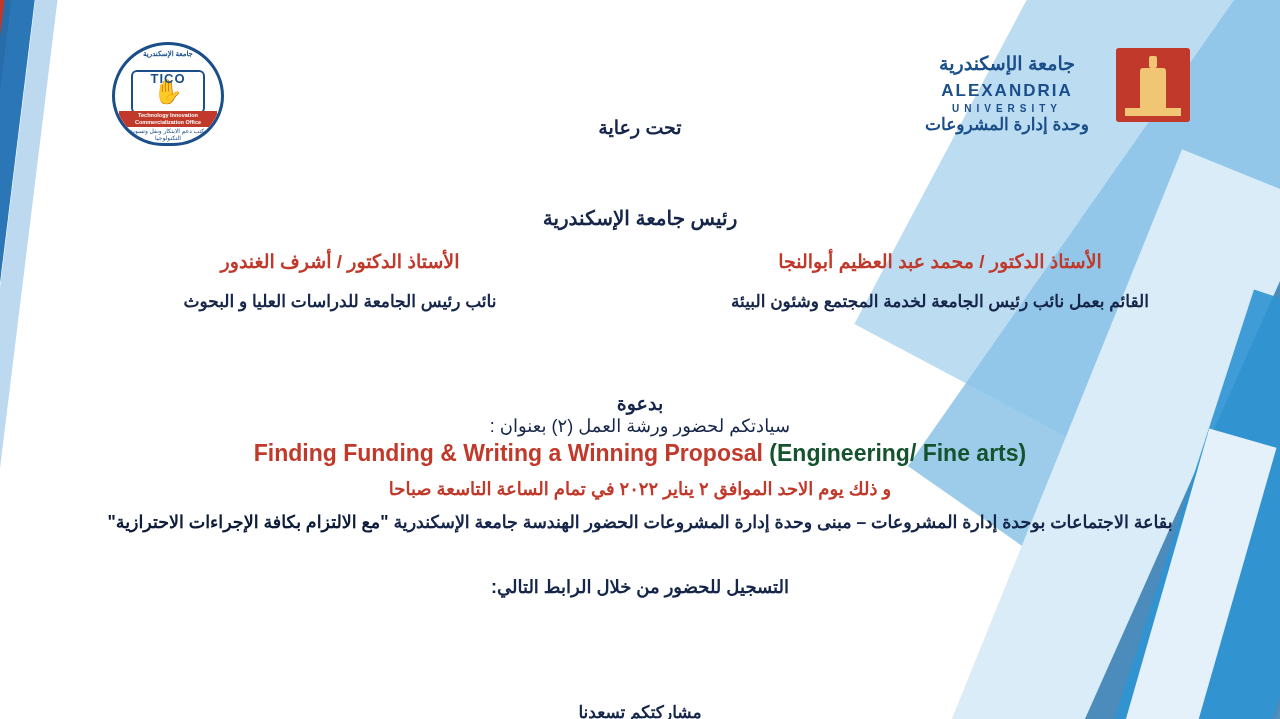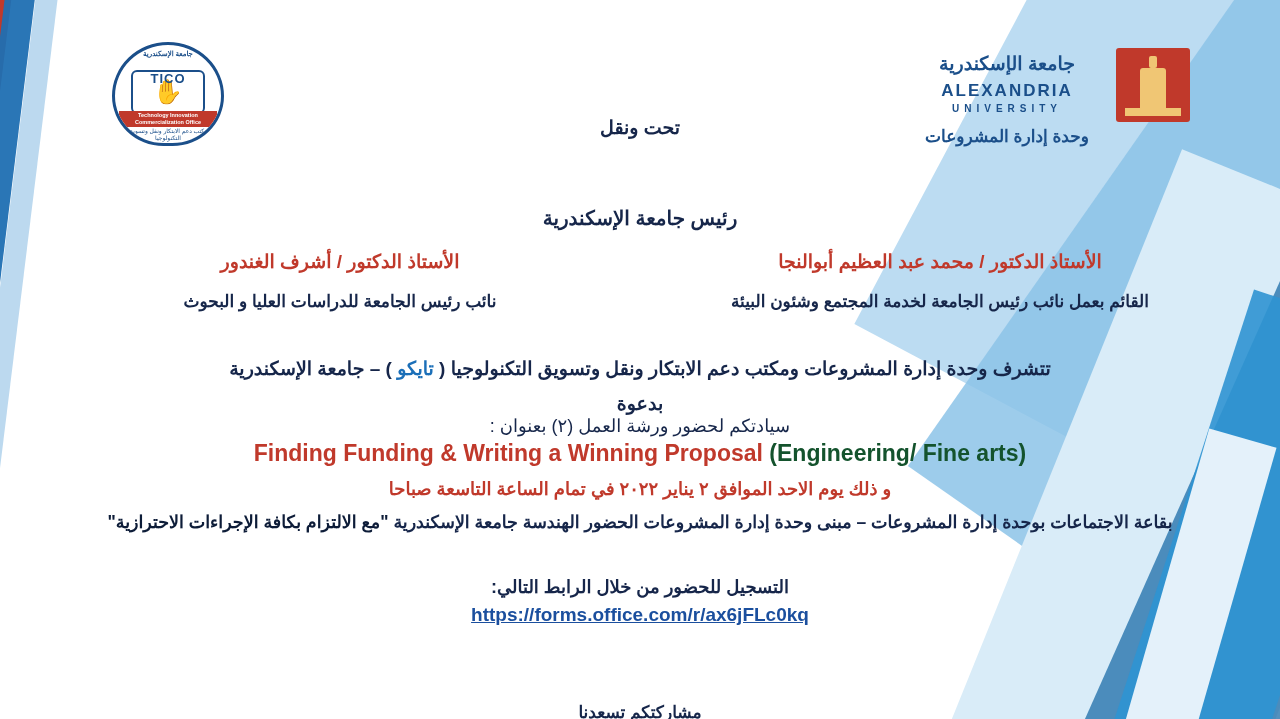--- a/index.html
+++ b/index.html
@@ -94,21 +94,21 @@
     font-size:6px; color:#1b4f8a;
   }
 
   .alex-logo {
     position:absolute; right:178px; top:52px; width:190px; text-align:center;
     color:#1b4f8a;
   }
   .alex-ar { font-size:19px; font-weight:bold; letter-spacing:.5px; }
   .alex-en { font-size:17px; font-weight:bold; letter-spacing:2px; margin-top:6px;}
   .alex-en2 { font-size:10px; font-weight:bold; letter-spacing:5px; margin-top:2px;}
-  .alex-unit { font-size:17px; font-weight:bold; margin-top:12px; color:#1b4f8a;}
+  .alex-unit { font-size:17px; font-weight:bold; margin-top:0; color:#1b4f8a;}
 
   .crest {
     position:absolute; right:90px; top:48px; width:74px; height:74px;
     background:#c0392b; border-radius:3px;
     display:flex; align-items:flex-end; justify-content:center;
   }
   .crest-tower {
     width:26px; height:48px; background:#f0c674; border-radius:3px 3px 0 0;
     margin-bottom:6px; position:relative;
   }
@@ -189,53 +189,47 @@
       <div class="alex-en">ALEXANDRIA</div>
       <div class="alex-en2">UNIVERSITY</div>
       <div class="alex-unit">وحدة إدارة المشروعات</div>
     </div>
 
     <div class="crest">
       <div class="crest-tower"></div>
       <div class="crest-base"></div>
     </div>
 
-    <div class="l-sponsor txt">تحت ونقل</div>
+    <div class="l-sponsor txt">تحت رعاية</div>
     <div class="l-president-title txt">رئيس جامعة الإسكندرية</div>
 
     <div class="two-col">
       <div class="col">
         <div class="vp-name">الأستاذ الدكتور / محمد عبد العظيم أبوالنجا</div>
         <div class="vp-title">القائم بعمل نائب رئيس الجامعة لخدمة المجتمع وشئون البيئة</div>
       </div>
       <div class="col">
         <div class="vp-name">الأستاذ الدكتور / أشرف الغندور</div>
         <div class="vp-title">نائب رئيس الجامعة للدراسات العليا و البحوث</div>
       </div>
     </div>
 
-    <div class="l-org txt">
-      <span>تتشرف وحدة إدارة المشروعات ومكتب دعم الابتكار ونقل وتسويق التكنولوجيا ( </span><span class="tico-ar">تايكو</span><span> ) – جامعة الإسكندرية</span>
-    </div>
 
     <div class="l-invite txt">بدعوة</div>
     <div class="l-attend txt">سيادتكم لحضور ورشة العمل (٢) بعنوان :</div>
 
     <div class="l-workshop txt">
       <span class="ws-red">Finding Funding &amp; Writing a Winning Proposal</span>
       <span class="ws-green">(Engineering/ Fine arts)</span>
     </div>
 
     <div class="l-date txt">و ذلك يوم الاحد الموافق  ٢ يناير ٢٠٢٢ في تمام الساعة التاسعة صباحا</div>
 
     <div class="l-place txt">
       <span>بقاعة الاجتماعات بوحدة إدارة المشروعات – مبنى وحدة إدارة المشروعات الحضور الهندسة جامعة الإسكندرية</span>
       <span class="place-dark">"مع الالتزام بكافة الإجراءات الاحترازية"</span>
     </div>
 
     <div class="l-reg txt">التسجيل للحضور من خلال الرابط التالي:</div>
-    <div class="l-link txt">
-      <a href="#">https://forms.office.com/r/ax6jFLc0kq</a>
-    </div>
     <div class="l-thanks txt">مشاركتكم تسعدنا</div>
 
   </div>
 </div>
 
 </body></html>

